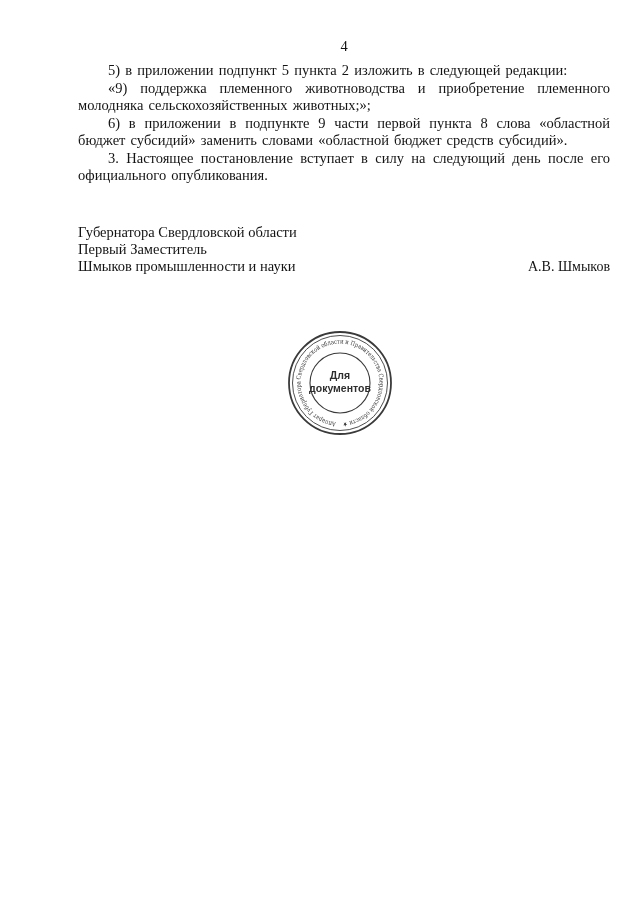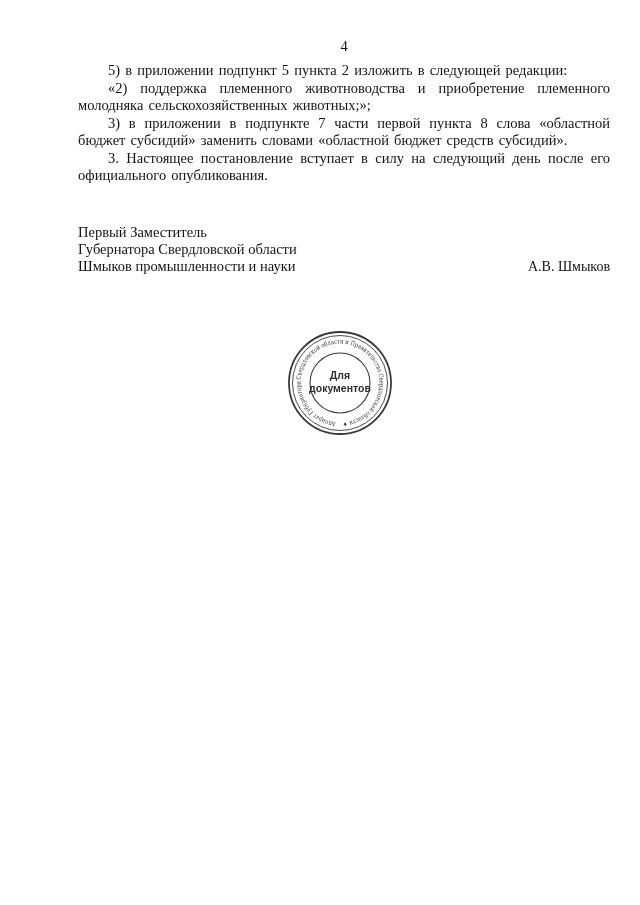--- a/index.html
+++ b/index.html
@@ -80,28 +80,28 @@
 </style>
 </head>
 <body>
 
 <div class="doc-page">
   <div class="content">
 
     <div class="page-number">4</div>
 
     <p class="para">5) в приложении подпункт 5 пункта 2 изложить в следующей редакции:</p>
-    <p class="para">«2) поддержка племенного животноводства и приобретение племенного молодняка сельскохозяйственных животных;»;</p>
-    <p class="para">3) в приложении в подпункте 7 части первой пункта 8 слова «областной бюджет субсидий» заменить словами «областной бюджет средств субсидий».</p>
+    <p class="para">«9) поддержка племенного животноводства и приобретение племенного молодняка сельскохозяйственных животных;»;</p>
+    <p class="para">6) в приложении в подпункте 9 части первой пункта 8 слова «областной бюджет субсидий» заменить словами «областной бюджет средств субсидий».</p>
     <p class="para">3. Настоящее постановление вступает в силу на следующий день после его официального опубликования.</p>
 
     <div class="sig-row">
       <div class="sig-left">
+        <div>Губернатора Свердловской области</div>
         <div>Первый Заместитель</div>
-        <div>Губернатора Свердловской области</div>
         <div>Шмыков промышленности и науки</div>
       </div>
       <div class="sig-name">А.В. Шмыков</div>
     </div>
   </div>
 
   <svg class="stamp" width="110" height="110" viewBox="0 0 110 110">
     <defs>
       <path id="ringPath" d="M 55,94.5 a 39.5,39.5 0 1 1 0,-79 a 39.5,39.5 0 1 1 0,79"></path>
     </defs>

